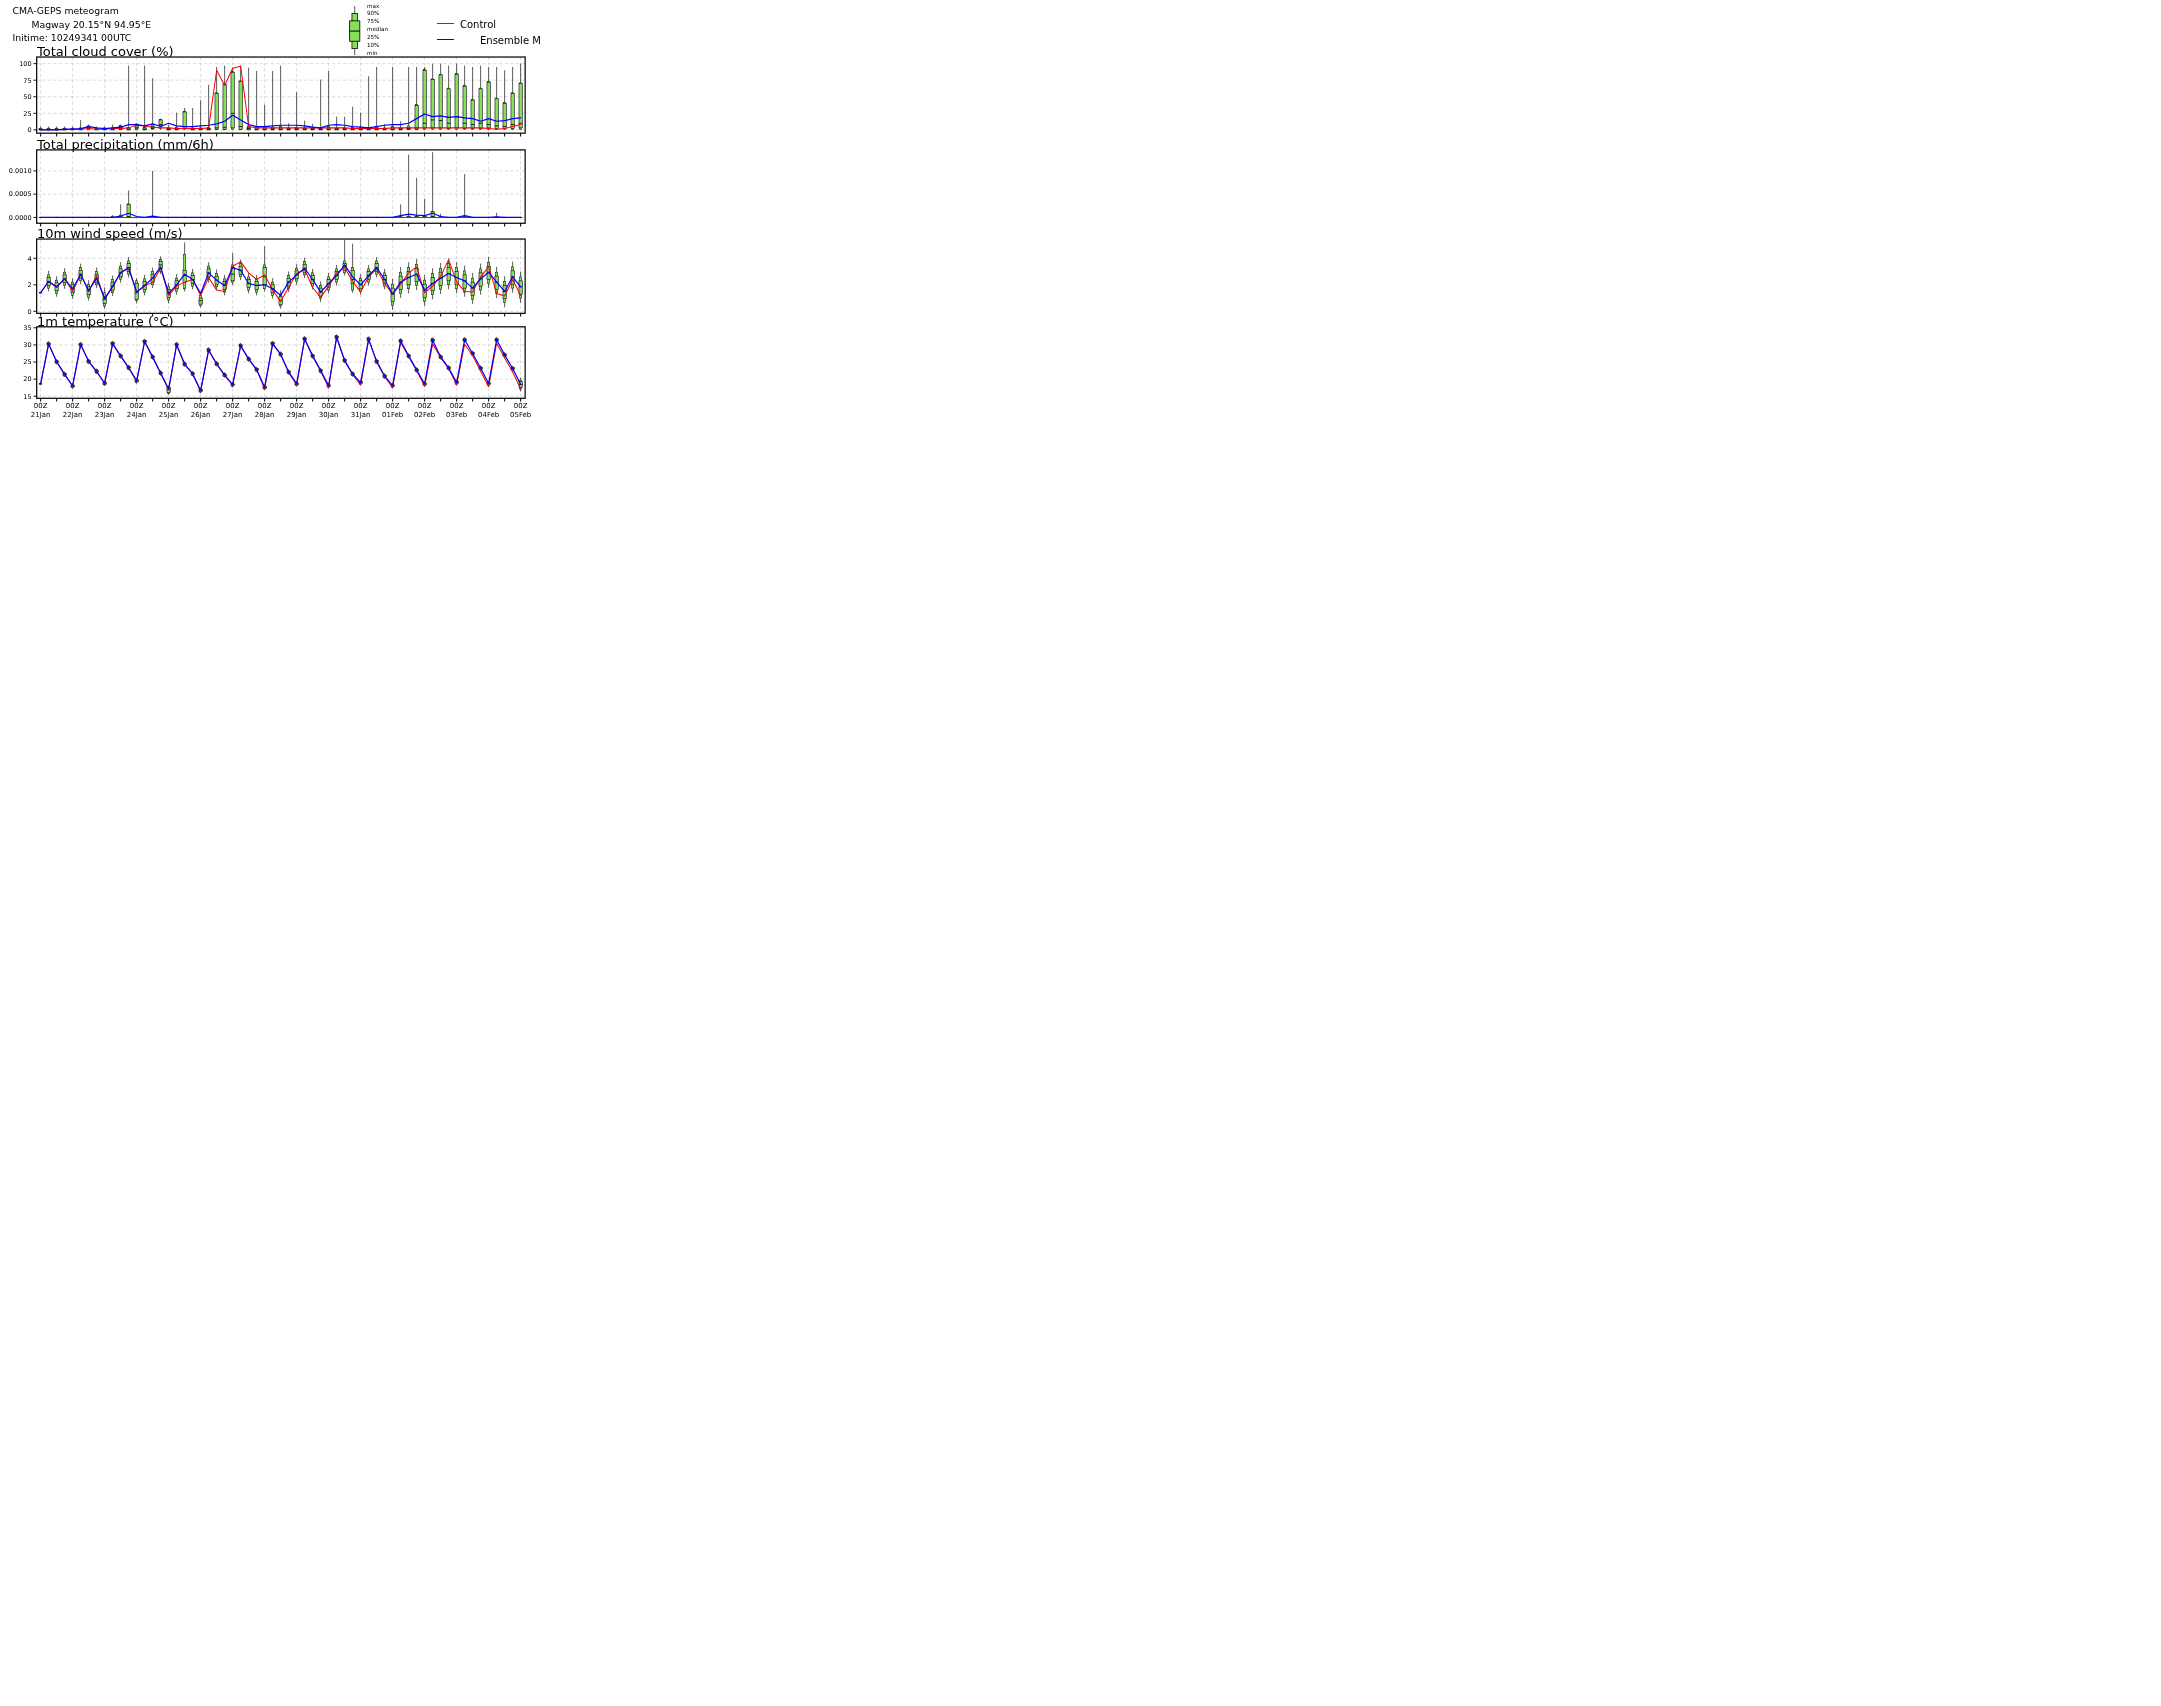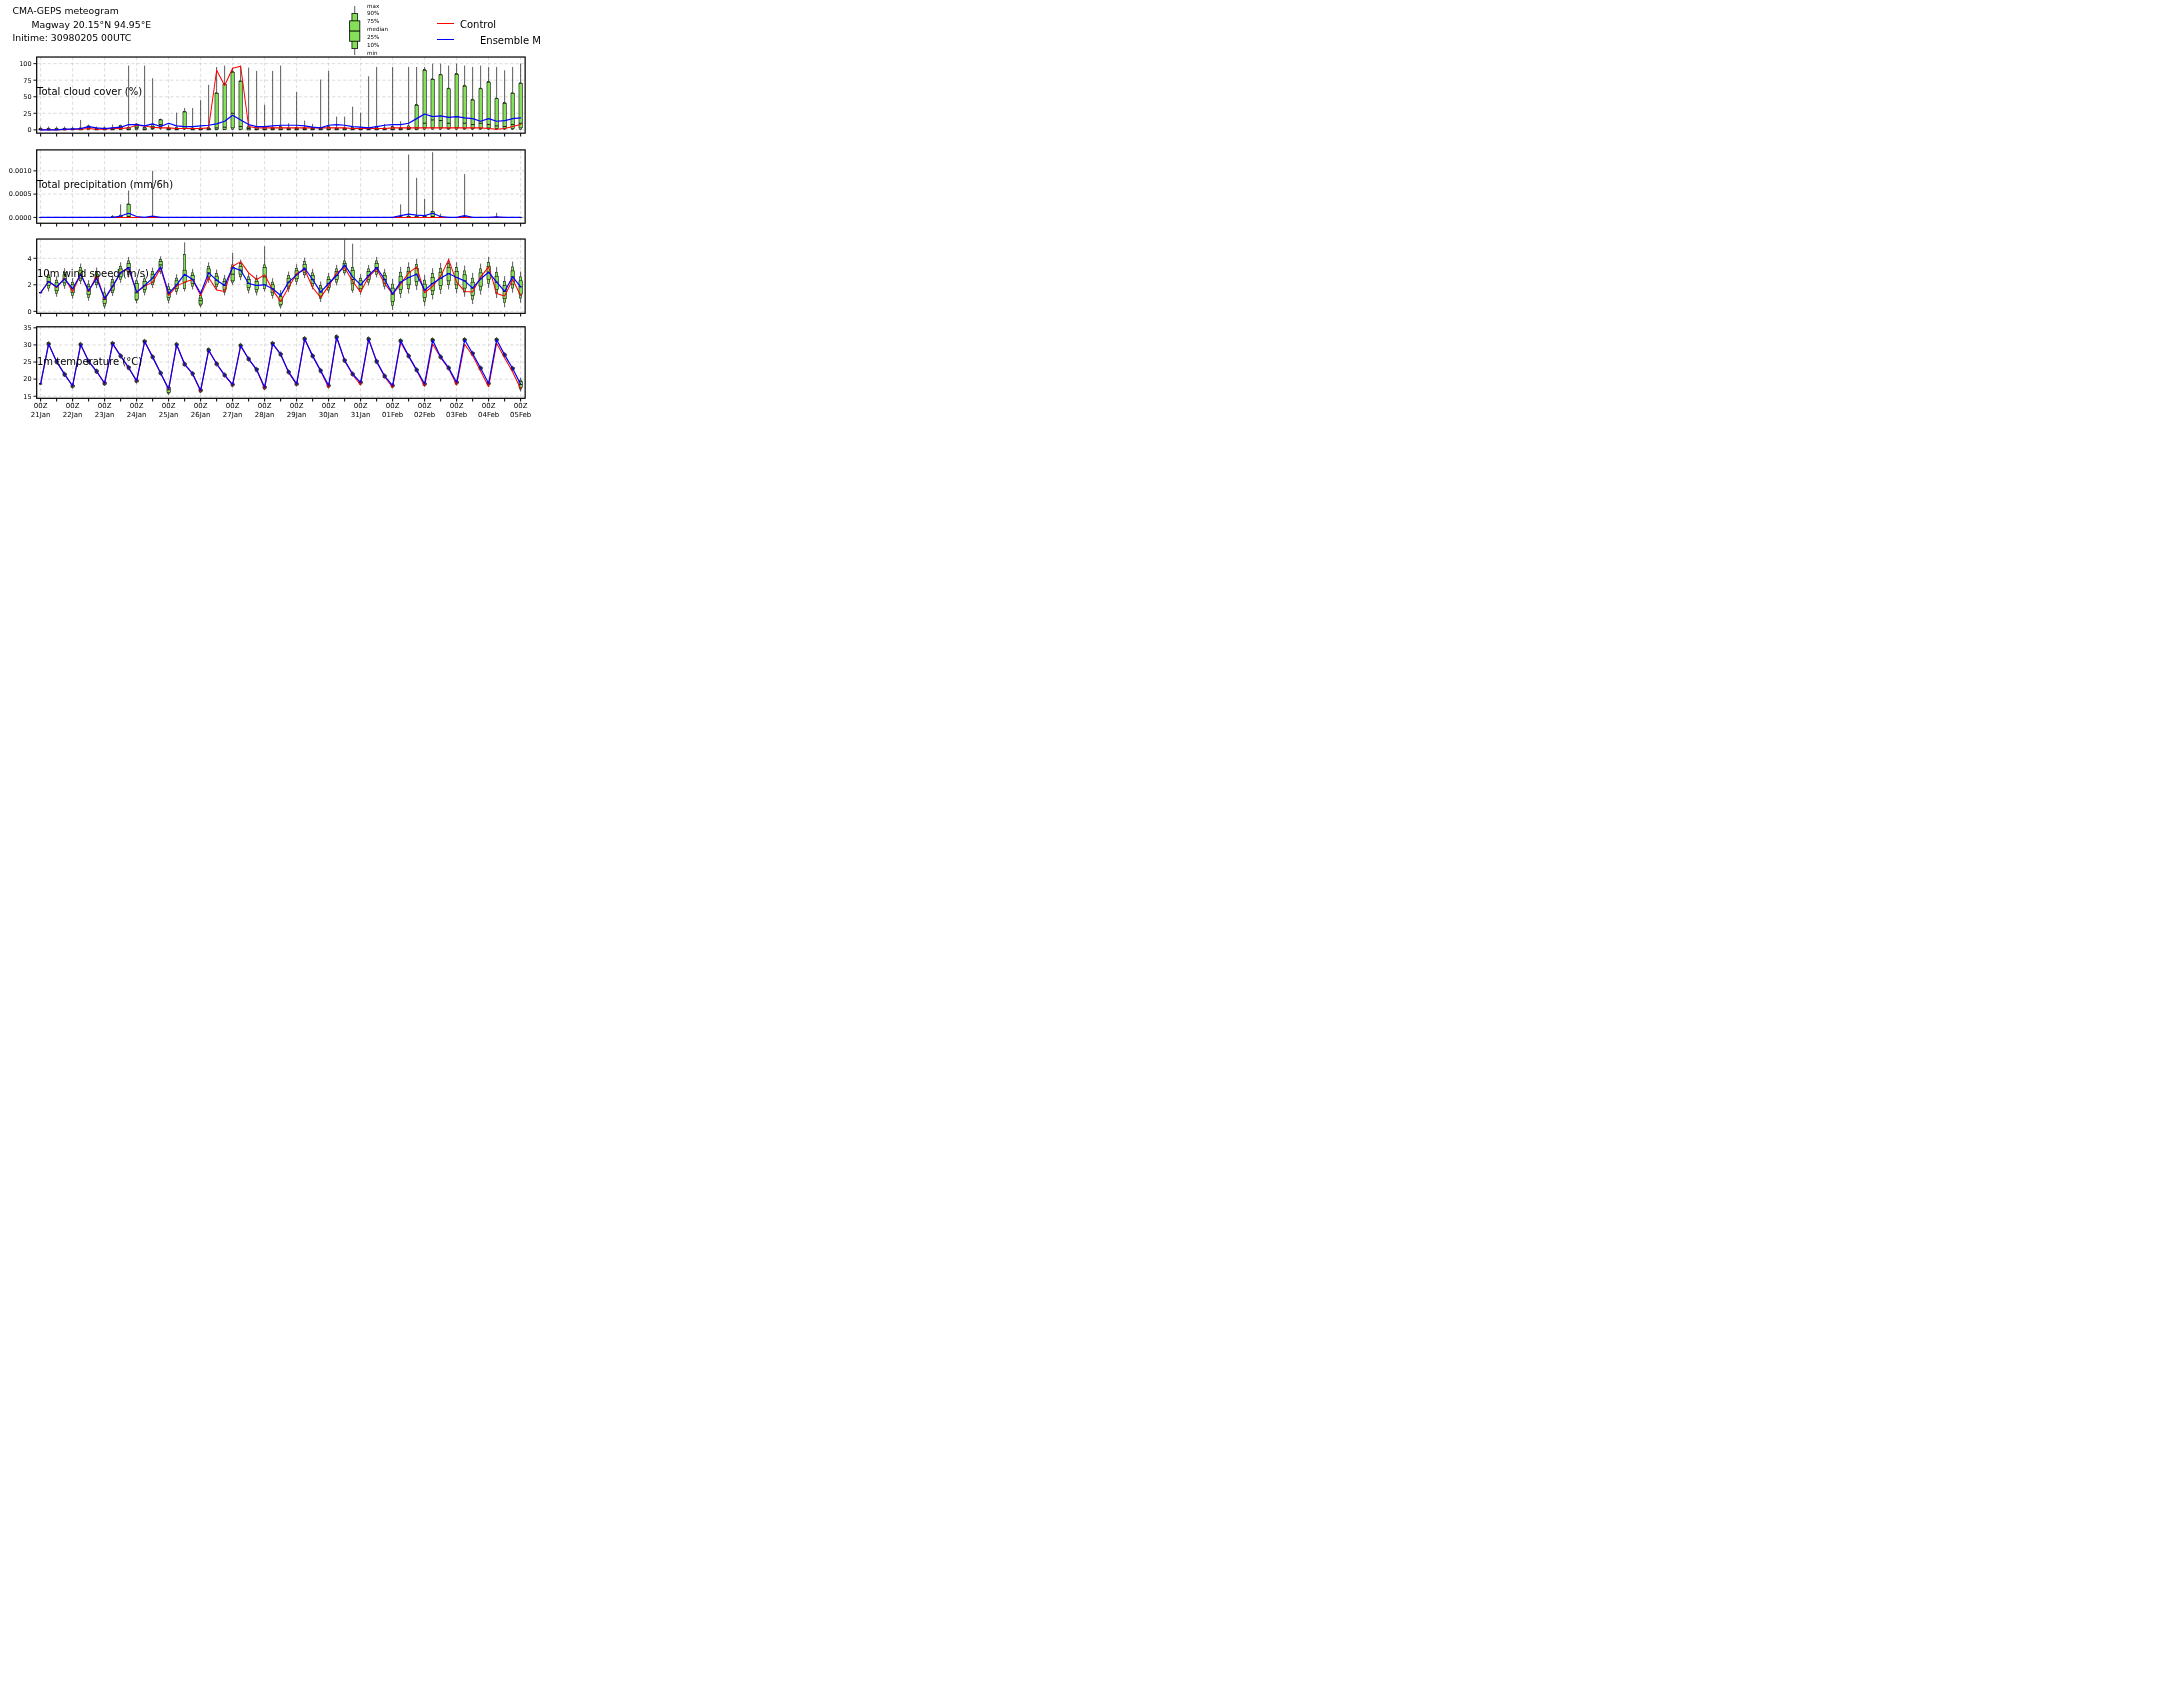--- a/index.html
+++ b/index.html
@@ -1,20 +1,20 @@
 <!DOCTYPE html>
 <html style="font-size:7.4px"><head>
 <meta charset="utf-8">
 <style>
   html,body{margin:0;padding:0;background:#fff;}
   .page{position:relative;width:540px;height:427px;background:#ffffff;
         font-family:"DejaVu Sans",sans-serif;color:#000;overflow:hidden;}
   .abs{position:absolute;text-align:right;}
   .hdr{left:12.5px;font-size:9.3px;line-height:9.3px;white-space:nowrap;}
-  .ptitle{font-size:10px;white-space:nowrap;margin-top:42px;}
+  .ptitle{font-size:13px;white-space:nowrap;}
   .legend-label{position:absolute;font-size:5.6px;white-space:nowrap;}
   .series-label{font-size:10px;white-space:nowrap;}
   .series-swatch{position:absolute;width:16.7px;height:0px;border-top:1.4px solid #000;}
   svg{display:block;}
   #chart{position:absolute;left:0;top:0;pointer-events:none;}
 </style>
 </head>
 <body>
 
 <div class="page">
@@ -1191,21 +1191,21 @@
       <text x="983.46" y="878" text-anchor="middle" font-size="15" font-family="DejaVu Sans, sans-serif">00Z</text>
       <text x="983.46" y="897" text-anchor="middle" font-size="15" font-family="DejaVu Sans, sans-serif">03Feb</text>
       <text x="1052.38" y="878" text-anchor="middle" font-size="15" font-family="DejaVu Sans, sans-serif">00Z</text>
       <text x="1052.38" y="897" text-anchor="middle" font-size="15" font-family="DejaVu Sans, sans-serif">04Feb</text>
       <text x="1121.3" y="878" text-anchor="middle" font-size="15" font-family="DejaVu Sans, sans-serif">00Z</text>
       <text x="1121.3" y="897" text-anchor="middle" font-size="15" font-family="DejaVu Sans, sans-serif">05Feb</text>
     </svg>
 
   <div class="abs hdr" style="top:5.6px;">CMA-GEPS meteogram</div>
   <div class="abs hdr" style="top:19.5px;margin-left:19px;">Magway 20.15°N 94.95°E</div>
-  <div class="abs hdr" style="top:33px;">Initime: 30980205 00UTC</div>
+  <div class="abs hdr" style="top:33px;">Initime: 10249341 00UTC</div>
 
   <div class="abs" style="left:345px;top:2.8px;width:102px;height:60px;">
     <svg width="20.4" height="57" viewBox="0 0 44 122">
       <line x1="21" y1="6" x2="21" y2="112" stroke="#000" stroke-width="1.4"></line>
       <rect x="15" y="22" width="12" height="76" fill="#86df58" stroke="#000" stroke-width="1.6"></rect>
       <rect x="10" y="38" width="22" height="44" fill="#86df58" stroke="#000" stroke-width="1.8"></rect>
       <line x1="10" y1="60" x2="32" y2="60" stroke="#000" stroke-width="2.2"></line>
     </svg>
     <span class="legend-label" style="left:22px;top:0px;">max</span>
     <span class="legend-label" style="left:22px;top:7.4px;">90%</span>

